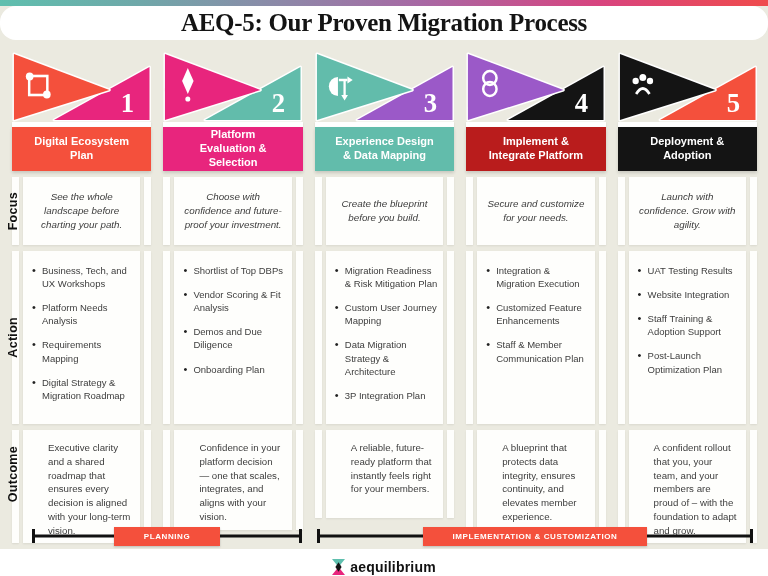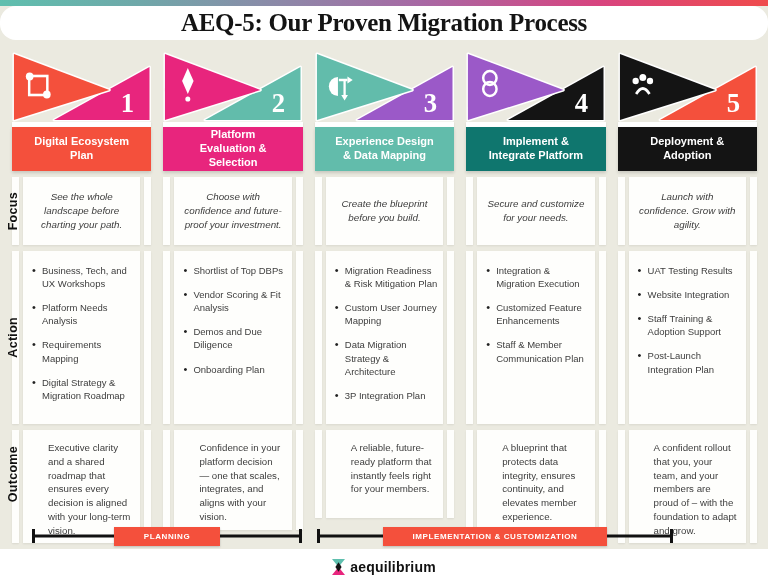--- a/index.html
+++ b/index.html
@@ -44,21 +44,21 @@
   .action-card li { position:relative; padding-left:12px; font-size:9.5px; line-height:1.38;
     margin-bottom:11px; }
   .action-card li::before { content:'•'; position:absolute; left:2px; top:-1px; font-size:11px; color:#222; }
 
   .outcome-row .cell { height:88px; }
   .outcome-card { padding:11px 8px 6px 25px; font-size:9.7px; line-height:1.42; }
 
   .bracket-zone { position:relative; height:26px; margin-top:5px; }
   .bracket { position:absolute; top:0; height:26px; display:flex; align-items:center; justify-content:center; }
   .bracket-1 { left:32px; width:270px; }
-  .bracket-2 { left:317px; width:356px; }
+  .bracket-2 { left:317px; width:436px; }
   .bracket-line { position:absolute; left:1px; right:1px; top:50%; transform:translateY(-50%);
     height:3px; background:#111; }
   .bracket::before, .bracket::after { content:''; position:absolute; top:50%; transform:translateY(-50%);
     width:3px; height:14px; background:#111; }
   .bracket::before { left:0; }
   .bracket::after { right:0; }
   .phase-box { position:relative; z-index:2; color:#fff; font-weight:700; font-size:8px;
     letter-spacing:0.6px; padding:5px 30px; text-align:center; white-space:nowrap;
     box-shadow:0 1px 2px rgba(0,0,0,0.2); }
 
@@ -129,21 +129,21 @@
       <svg class="banner-svg" viewBox="0 0 146 70" preserveAspectRatio="none">
         <polygon points="44,68 144,68 144,15" stroke="#FFFFFF" stroke-width="3" stroke-linejoin="round" paint-order="stroke" fill="#141414"></polygon>
         <polygon points="2,2 102,38 2,68" stroke="#FFFFFF" stroke-width="3" stroke-linejoin="round" paint-order="stroke" fill="#9B59C8"></polygon>
         <text class="step-num" x="121" y="60" font-size="28" fill="#FFFFFF" text-anchor="middle">4</text>
         <g transform="translate(13,17)">
           <circle cx="12" cy="9" r="7" fill="none" stroke="#FFFFFF" stroke-width="2.6"></circle>
           <circle cx="12" cy="20" r="7" fill="none" stroke="#FFFFFF" stroke-width="2.6"></circle>
         </g>
       </svg>
       <div class="white-strip"></div>
-      <div class="header-bar" style="background-color: #0f766e;">Implement &amp; Integrate Platform</div>
+      <div class="header-bar" style="background-color: #b91c1c;">Implement &amp; Integrate Platform</div>
     </div>
 
     <div class="banner-cell">
       <svg class="banner-svg" viewBox="0 0 146 70" preserveAspectRatio="none">
         <polygon points="44,68 144,68 144,15" stroke="#FFFFFF" stroke-width="3" stroke-linejoin="round" paint-order="stroke" fill="#F4503C"></polygon>
         <polygon points="2,2 102,38 2,68" stroke="#FFFFFF" stroke-width="3" stroke-linejoin="round" paint-order="stroke" fill="#141414"></polygon>
         <text class="step-num" x="121" y="60" font-size="28" fill="#FFFFFF" text-anchor="middle">5</text>
         <g transform="translate(13,20)">
           <circle cx="5.5" cy="9" r="3.3" fill="#FFFFFF"></circle>
           <circle cx="13" cy="5.5" r="3.6" fill="#FFFFFF"></circle>
@@ -238,21 +238,21 @@
       </div>
       <div class="strip"></div>
     </div>
     <div class="cell">
       <div class="strip"></div>
       <div class="card action-card">
         <ul>
           <li>UAT Testing Results</li>
           <li>Website Integration</li>
           <li>Staff Training &amp; Adoption Support</li>
-          <li>Post-Launch Integration Plan</li>
+          <li>Post-Launch Optimization Plan</li>
         </ul>
       </div>
       <div class="strip"></div>
     </div>
   </div>
 
   <div class="col-row body-row outcome-row">
     <div class="row-label">
         <span>Outcome</span>
       </div>

